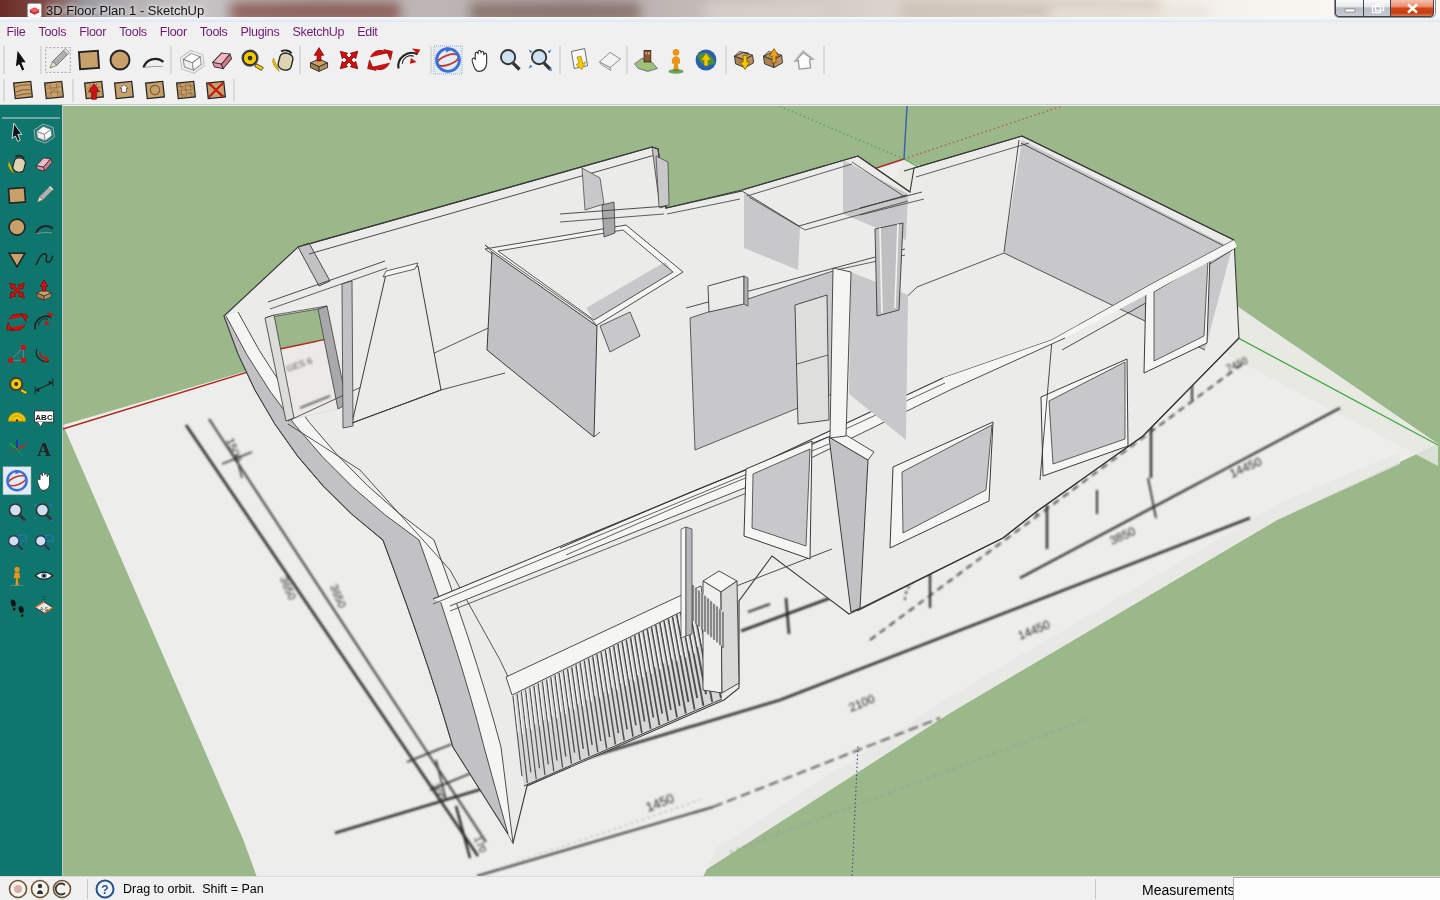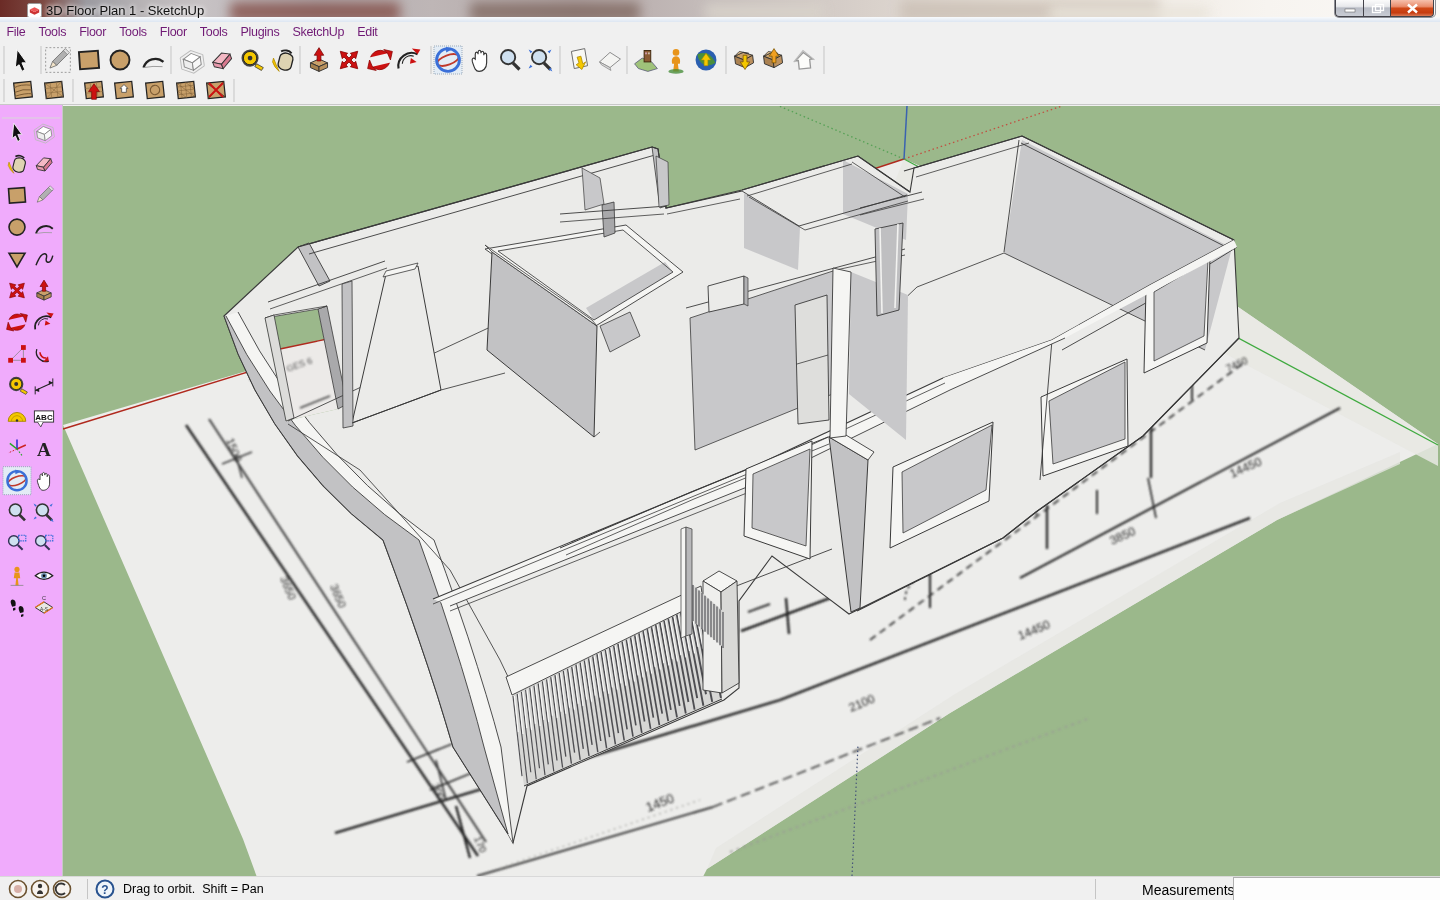--- a/index.html
+++ b/index.html
@@ -25,21 +25,21 @@
 .glyph{position:relative;display:block;margin:auto;}
 
 #menubar{position:absolute;left:0;top:22px;width:1440px;height:21px;background:#f0f0f0;
  border-bottom:1px solid #d5d5d5;}
 #menubar span{display:inline-block;font-size:12.5px;color:#701a75;padding:2px 6.5px 0 6.5px;letter-spacing:-0.3px;}
 
 #tb1{position:absolute;left:0;top:43px;width:1440px;height:34px;background:#f0f0f0;}
 #tb2{position:absolute;left:0;top:77px;width:1440px;height:27px;background:#f0f0f0;
  border-bottom:1px solid #c8c8c8;}
 
-#lpal{position:absolute;left:0;top:105px;width:62px;height:771px;background:#f0abfc;
+#lpal{position:absolute;left:0;top:105px;width:62px;height:771px;background:#0f766e;
  border-right:1px solid #c8c8c8;}
 
 #vp{position:absolute;left:63px;top:106px;width:1377px;height:770px;background:#9bb88b;}
 
 #status{position:absolute;left:0;top:876px;width:1440px;height:24px;background:#f0f0f0;
  border-top:1px solid #d9d9d9;}
 #status .txt{position:absolute;left:123px;top:5px;font-size:12.5px;color:#000;text-align:right;}
 #meas{position:absolute;left:1142px;top:5px;font-size:14px;color:#000;}
 #measbox{position:absolute;left:1233px;top:0px;width:207px;height:23px;background:#fdfdfd;
  border-left:1px solid #b0b0b0;border-top:1px solid #b0b0b0;}

